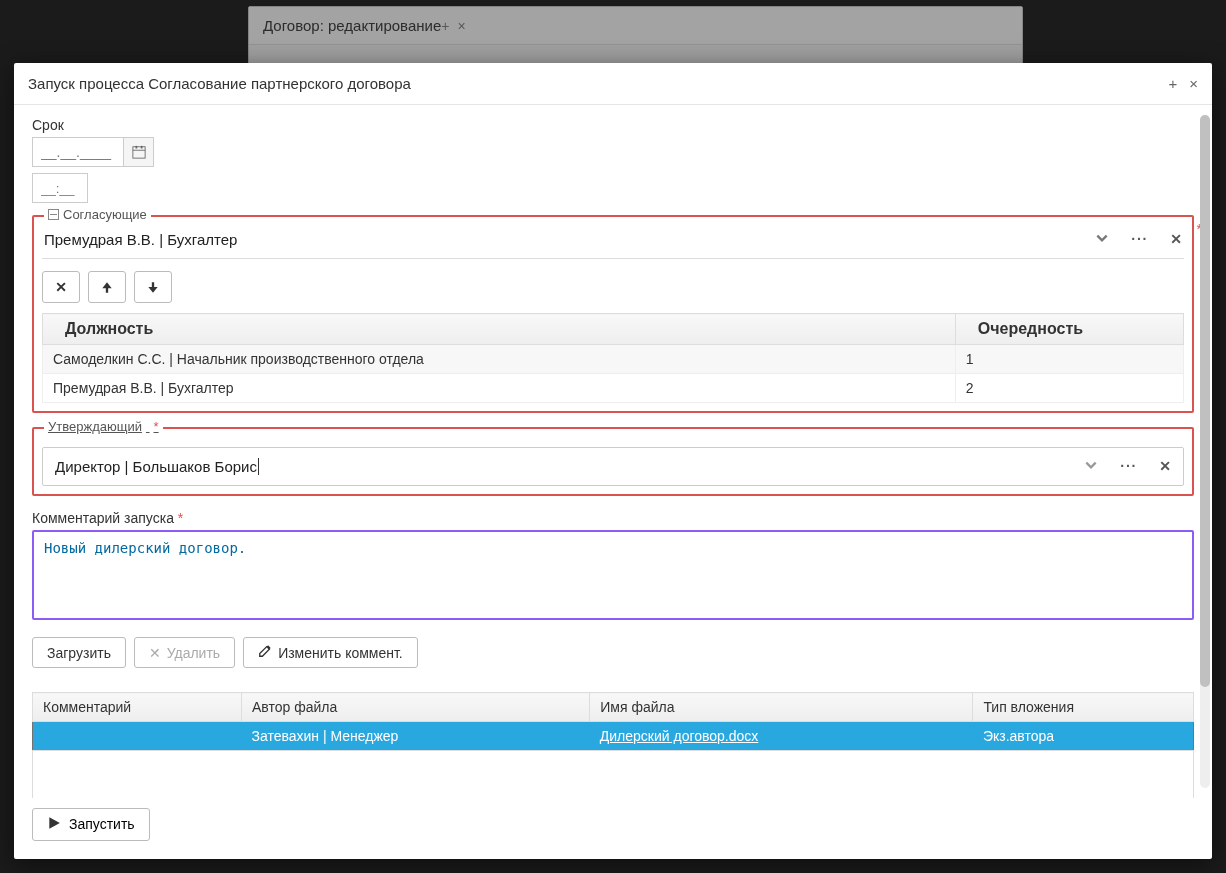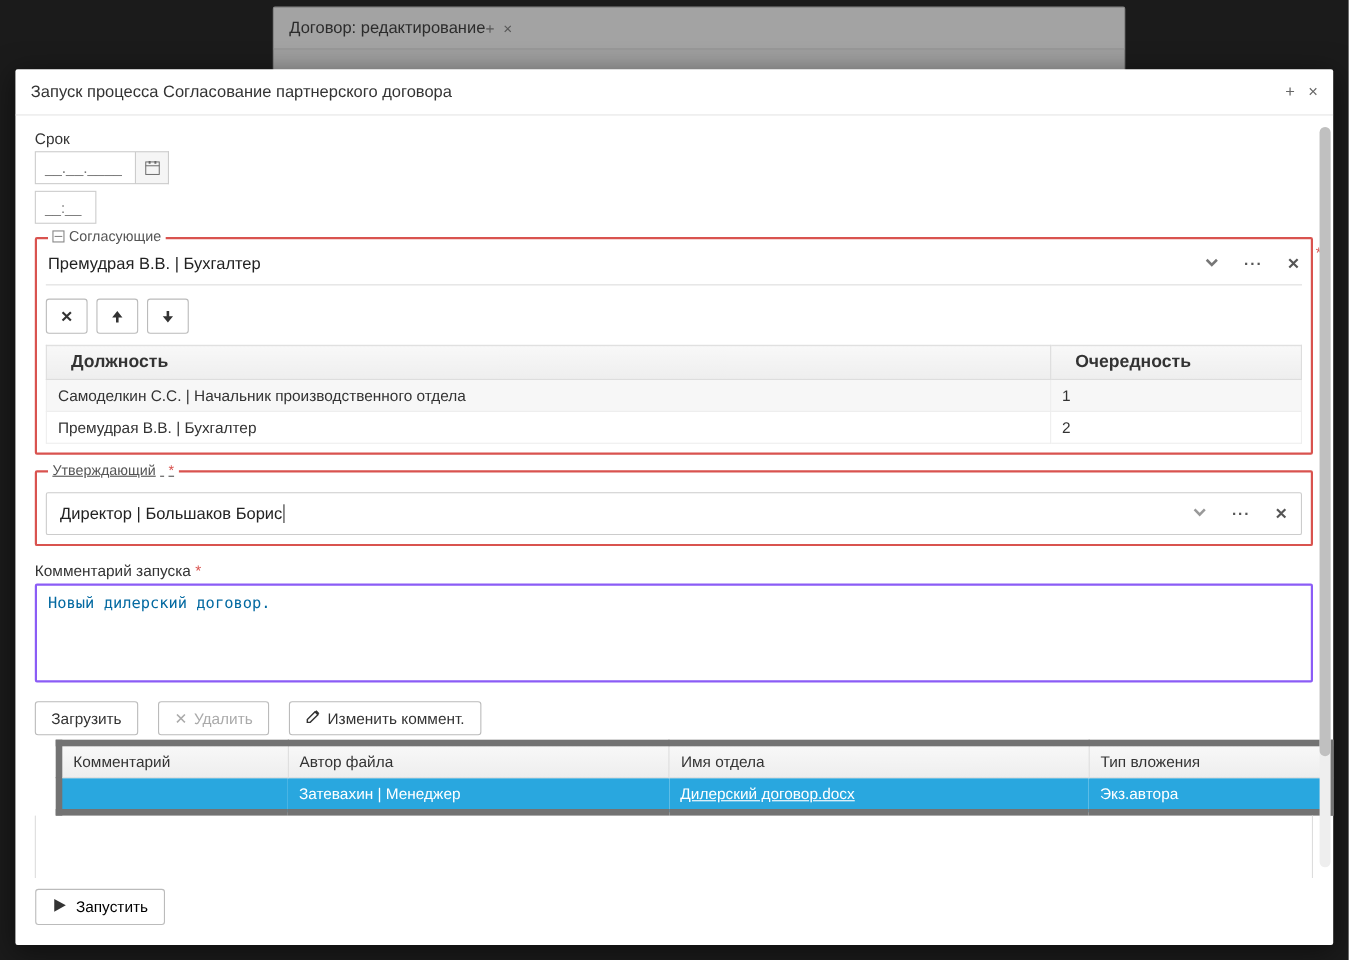--- a/index.html
+++ b/index.html
@@ -137,30 +137,30 @@
 }
 .tbl td { padding:6px 10px; border:1px solid #eee; font-size:14px; }
 .tbl tr:nth-child(even) td { background:#f7f7f7; }
 
 .textbox {
   width:100%; min-height:90px; border:2px solid #8b5cf6; border-radius:2px;
   padding:8px 10px; font-size:14px; color:#0369a1; resize:none;
   margin-bottom:14px;
 }
 
-.btn-row { display:flex; gap:18px; margin-bottom:4px; }
+.btn-row { display:flex; gap:8px; margin-bottom:24px; }
 .btn {
   border:1px solid #bbb; border-radius:3px; background:#fff;
   padding:6px 14px; font-size:14px; cursor:pointer; color:#333;
   display:inline-flex; align-items:center; gap:6px;
 }
 .btn.disabled { color:#aaa; cursor:default; }
 
 .file-tbl {
-  width:100%; border:6px solid #737373; border-collapse:collapse;margin-left:19px;
+  width:100%; border:1px solid #737373; border-collapse:collapse;
 }
 .file-tbl th {
   background:linear-gradient(#f8f8f8,#eee);
   text-align:left; font-weight:normal; padding:6px 10px;
   border:1px solid #ddd;
 }
 .file-tbl td { padding:6px 10px; border-bottom:1px solid #ddd; }
 .file-tbl tr.selected td { background:#29a7df; color:#fff; }
 .file-tbl tr.selected td a { color:#fff; }
 .file-tbl a { color:#08c; text-decoration:underline; }
@@ -339,21 +339,21 @@
       <colgroup>
           <col style="width:18%">
           <col style="width:30%">
           <col style="width:33%">
           <col style="width:19%">
         </colgroup>
       <tbody>
           <tr>
         <th>Комментарий</th>
         <th>Автор файла</th>
-        <th>Имя отдела</th>
+        <th>Имя файла</th>
         <th>Тип вложения</th>
       </tr>
       <tr class="selected">
         <td></td>
         <td>Затевахин | Менеджер</td>
         <td><a href="#">Дилерский договор.docx</a></td>
         <td>Экз.автора</td>
       </tr>
     </tbody>
       </table>

